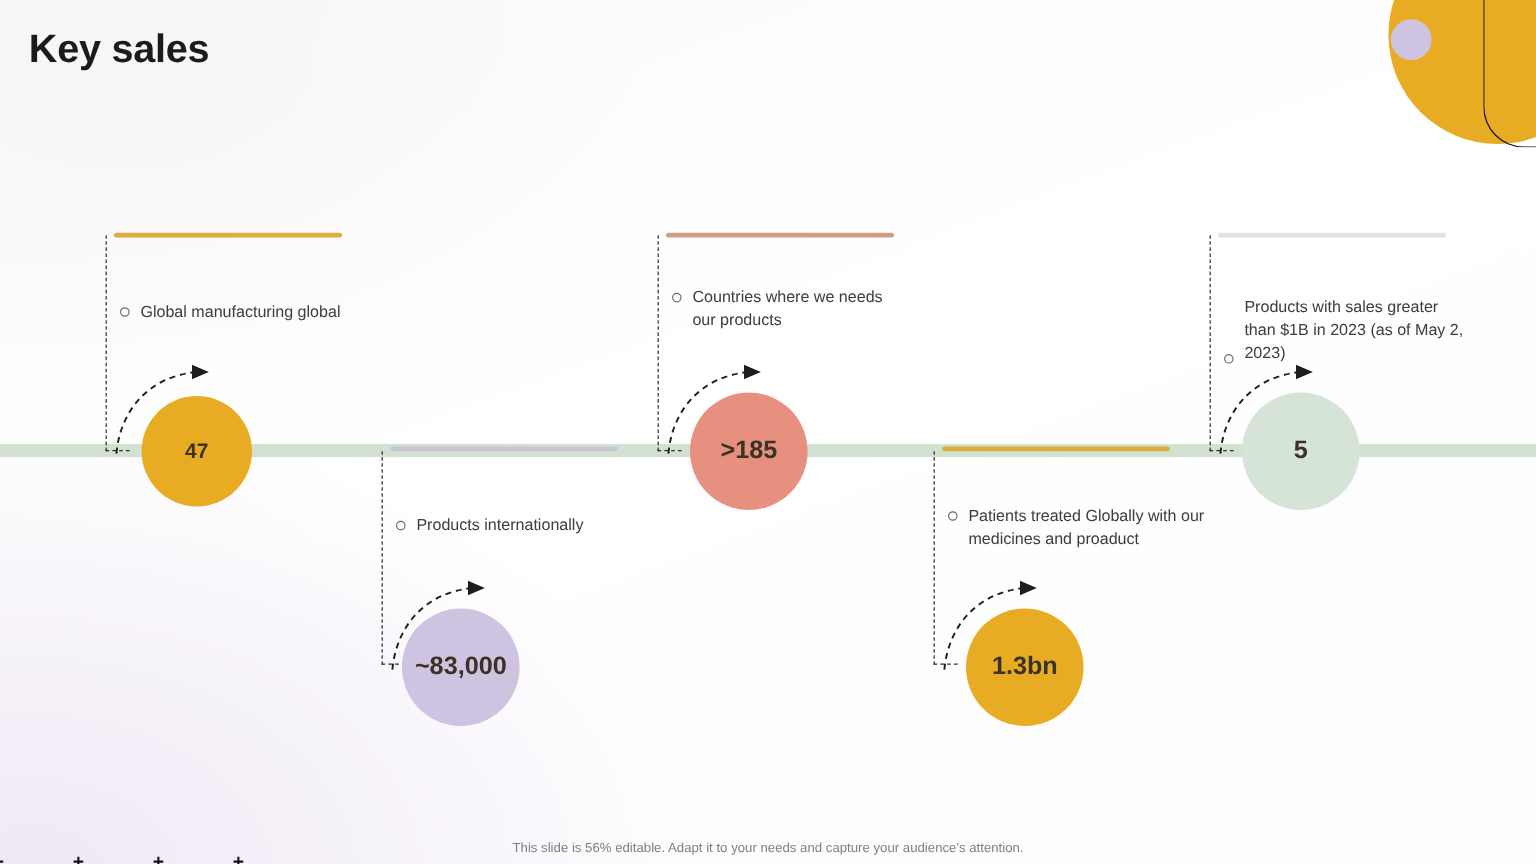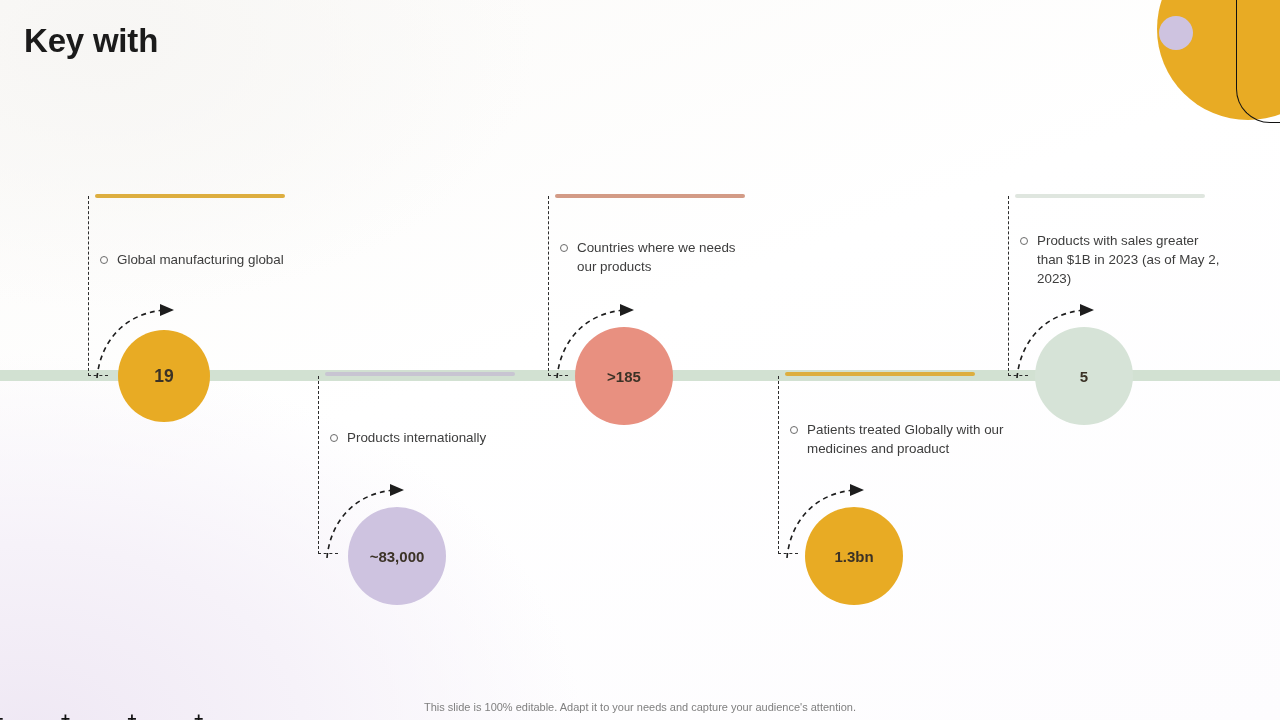--- a/index.html
+++ b/index.html
@@ -82,21 +82,21 @@
     border-radius:50%;margin-top:6px;
   }
   .label .ltext{display:block;}
 
   .bubble{
     position:absolute;border-radius:50%;
     display:flex;align-items:center;justify-content:center;
     font-weight:700;color:#3b3226;
   }
   .bubble.sz-big{width:92px;height:92px;font-size:17.5px;}
-  .bubble.sz-wide{width:98px;height:98px;font-size:15px;}
+  .bubble.sz-wide{width:98px;height:98px;font-size:21px;}
 
   .arrow{position:absolute;overflow:visible;}
   .arrow path{fill:none;stroke:#1d1d1d;stroke-width:1.6;stroke-dasharray:5 4;}
   .arrow polygon{fill:#1d1d1d;}
 
   .footer{
     position:absolute;left:0;top:701px;width:1280px;text-align:center;
     font-size:11px;color:#7f7f7f;
   }
 </style>
@@ -108,52 +108,52 @@
   <div class="deco-orange-circle" style="background: rgb(232, 171, 36);"></div>
   <div class="deco-purple-dot" style="background: rgb(206, 195, 224);"></div>
   <div class="deco-hook"></div>
 
   <div class="deco-plus-grid">
     <span>+   +   +   +</span>
     
     
   </div>
 
-  <div class="title">Key with</div>
+  <div class="title">Key sales</div>
 
   <div class="timeline" style="background: rgb(210, 225, 210);"></div>
 
   <div class="card" style="left:88px;top:196px;">
     <div class="bracket up" style="left:0;top:0;width:20px;height:180px;"></div>
     <div class="toprule" style="left: 7px; top: -2px; width: 190px; background: rgb(221, 174, 63);"></div>
     <div class="label" style="left:12px;top:54px;width:240px;">
       <span class="bullet"></span>
       <span class="ltext">Global manufacturing  global</span>
     </div>
     <svg class="arrow" style="left:6px;top:104px;" width="90" height="82" viewBox="0 0 90 82">
       <path d="M3,78 C6,44 28,14 70,10"></path>
       <polygon points="66,4 80,10 66,16"></polygon>
     </svg>
     <div class="bubble sz-big" style="left: 30px; top: 134px; background: rgb(232, 171, 36);">
-      <span>19</span>
+      <span>47</span>
     </div>
   </div>
 
   <div class="card" style="left:318px;top:376px;">
     <div class="bracket down" style="left:0;top:0;width:20px;height:178px;"></div>
     <div class="toprule" style="left: 7px; top: -4px; width: 190px; background: rgb(200, 197, 210);"></div>
     <div class="label" style="left:12px;top:52px;width:240px;">
       <span class="bullet"></span>
       <span class="ltext">Products internationally</span>
     </div>
     <svg class="arrow" style="left:6px;top:104px;" width="90" height="82" viewBox="0 0 90 82">
       <path d="M3,78 C6,44 28,14 70,10"></path>
       <polygon points="66,4 80,10 66,16"></polygon>
     </svg>
-    <div class="bubble sz-wide" style="left: 30px; top: 131px; background: rgb(206, 195, 224);">
+    <div class="bubble sz-wide" style="left: 17px; top: 131px; background: rgb(206, 195, 224);">
       <span>~83,000</span>
     </div>
   </div>
 
   <div class="card" style="left:548px;top:196px;">
     <div class="bracket up" style="left:0;top:0;width:20px;height:180px;"></div>
     <div class="toprule" style="left: 7px; top: -2px; width: 190px; background: rgb(211, 155, 134);"></div>
     <div class="label" style="left:12px;top:42px;width:190px;">
       <span class="bullet"></span>
       <span class="ltext">Countries  where we needs our products</span>
@@ -179,28 +179,28 @@
       <polygon points="66,4 80,10 66,16"></polygon>
     </svg>
     <div class="bubble sz-wide" style="left: 27px; top: 131px; background: rgb(232, 171, 36); text-align: right;">
       <span>1.3bn</span>
     </div>
   </div>
 
   <div class="card" style="left:1008px;top:196px;">
     <div class="bracket up" style="left:0;top:0;width:20px;height:180px;"></div>
     <div class="toprule" style="left: 7px; top: -2px; width: 190px; background: rgb(223, 230, 223);"></div>
-    <div class="label" style="left:12px;top:35px;width:208px;">
+    <div class="label" style="left:12px;top:50px;width:208px;align-items:flex-end;">
       <span class="bullet"></span>
       <span class="ltext">Products with sales greater than $1B in 2023 (as of May 2, 2023)</span>
     </div>
     <svg class="arrow" style="left:6px;top:104px;" width="90" height="82" viewBox="0 0 90 82">
       <path d="M3,78 C6,44 28,14 70,10"></path>
       <polygon points="66,4 80,10 66,16"></polygon>
     </svg>
     <div class="bubble sz-wide" style="left: 27px; top: 131px; background: rgb(214, 227, 215);">
       <span>5</span>
     </div>
   </div>
 
-  <div class="footer">This slide is 100% editable. Adapt it to your needs and capture your audience's attention.</div>
+  <div class="footer">This slide is 56% editable. Adapt it to your needs and capture your audience's attention.</div>
 
 </div>
 
 </body></html>

